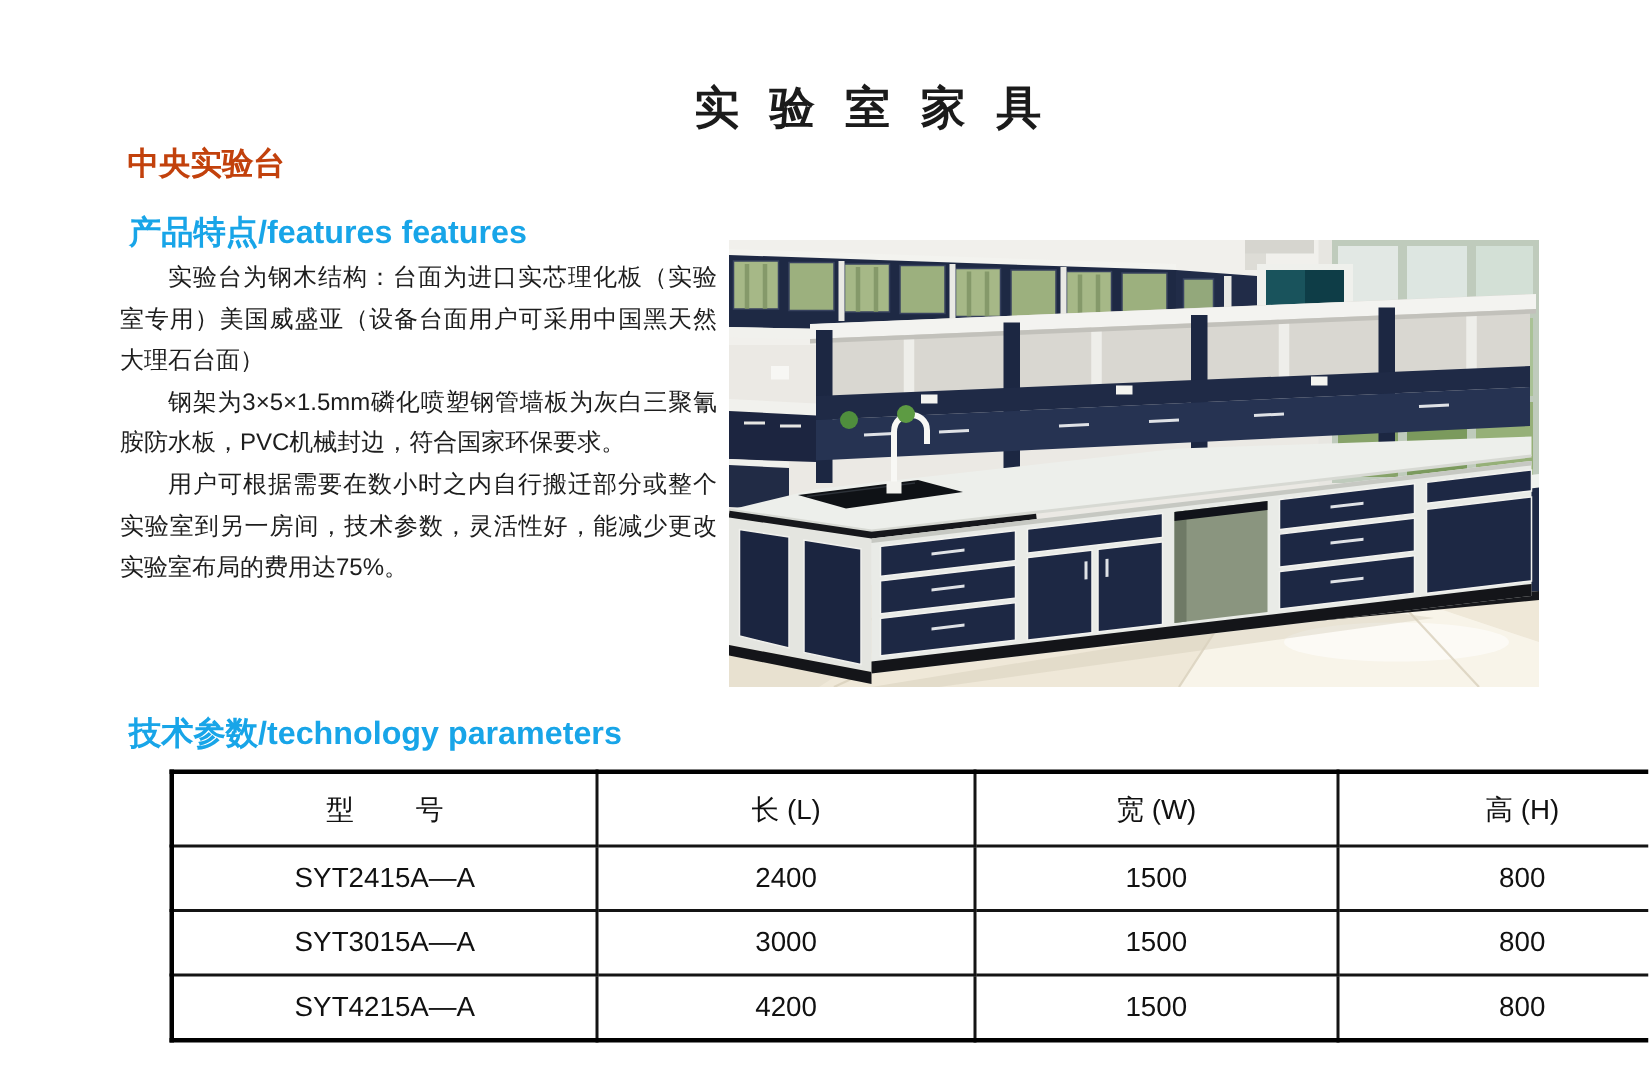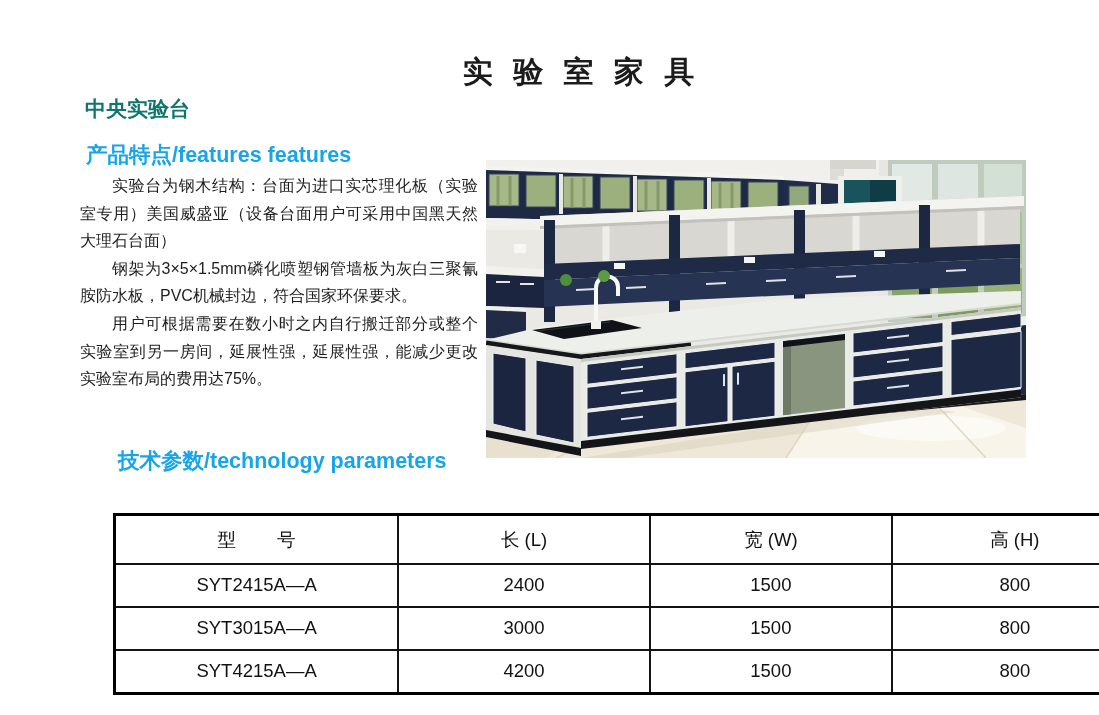--- a/index.html
+++ b/index.html
@@ -5,27 +5,27 @@
   html,body{margin:0;padding:0;background:#ffffff;}
   .page{
     position:relative;width:1099px;height:715px;background:#ffffff;overflow:hidden;
     font-family:"Liberation Sans","DejaVu Sans",sans-serif;color:#1b1b1b;
   }
   .main-title{
     position:absolute;top:52px;left:0;width:1099px;box-sizing:border-box;padding-left:64px;
     text-align:center;font-size:30px;font-weight:bold;letter-spacing:6px;color:#1b1b1b;white-space:nowrap;
   }
   .category-title{
-    position:absolute;top:95px;left:85px;font-size:21px;font-weight:bold;color:#0f766e;
+    position:absolute;top:95px;left:85px;font-size:21px;font-weight:bold;color:#c2410c;
   }
   .section-heading{
     position:absolute;left:86px;font-size:21.5px;font-weight:bold;color:#18a5e8;white-space:nowrap;
   }
   .heading-features{top:140px;}
-  .heading-parameters{top:446px;margin-left:32px;}
+  .heading-parameters{top:474px;}
   .feature-text{
     position:absolute;top:172px;left:80px;width:398px;
     font-size:16px;line-height:27.6px;text-align:justify;color:#1d1d1d;
   }
   .feature-text p{margin:0;text-indent:2em;}
   .photo-wrap{
     position:absolute;top:160px;left:486px;width:540px;height:298px;overflow:hidden;background:#eae8e3;
   }
   .spec-table-wrap{position:absolute;top:513px;left:113px;}
   table.spec{
@@ -44,21 +44,21 @@
 <div class="page">
 
   <div class="main-title">实 验 室 家 具</div>
   <div class="category-title">中央实验台</div>
 
   <div class="section-heading heading-features">产品特点/features features</div>
 
   <div class="feature-text">
     <p>实验台为钢木结构：台面为进口实芯理化板（实验室专用）美国威盛亚（设备台面用户可采用中国黑天然大理石台面）</p>
     <p>钢架为3×5×1.5mm磷化喷塑钢管墙板为灰白三聚氰胺防水板，PVC机械封边，符合国家环保要求。</p>
-    <p>用户可根据需要在数小时之内自行搬迁部分或整个实验室到另一房间，延展性强，延展性强，能减少更改实验室布局的费用达75%。</p>
+    <p>用户可根据需要在数小时之内自行搬迁部分或整个实验室到另一房间，技术参数，灵活性好，能减少更改实验室布局的费用达75%。</p>
   </div>
 
   <div class="photo-wrap">
     <svg viewBox="0 0 540 298" width="540" height="298" preserveAspectRatio="none" aria-hidden="true">
 
       <rect x="0" y="0" width="540" height="250" fill="#ebe9e4"></rect>
       <rect x="0" y="0" width="540" height="70" fill="#f1f0ec"></rect>
 
       <rect x="0" y="230" width="540" height="68" fill="#e8e1d0"></rect>
       <polygon points="150,240 540,222 540,298 60,298" fill="#efe8d8"></polygon>

